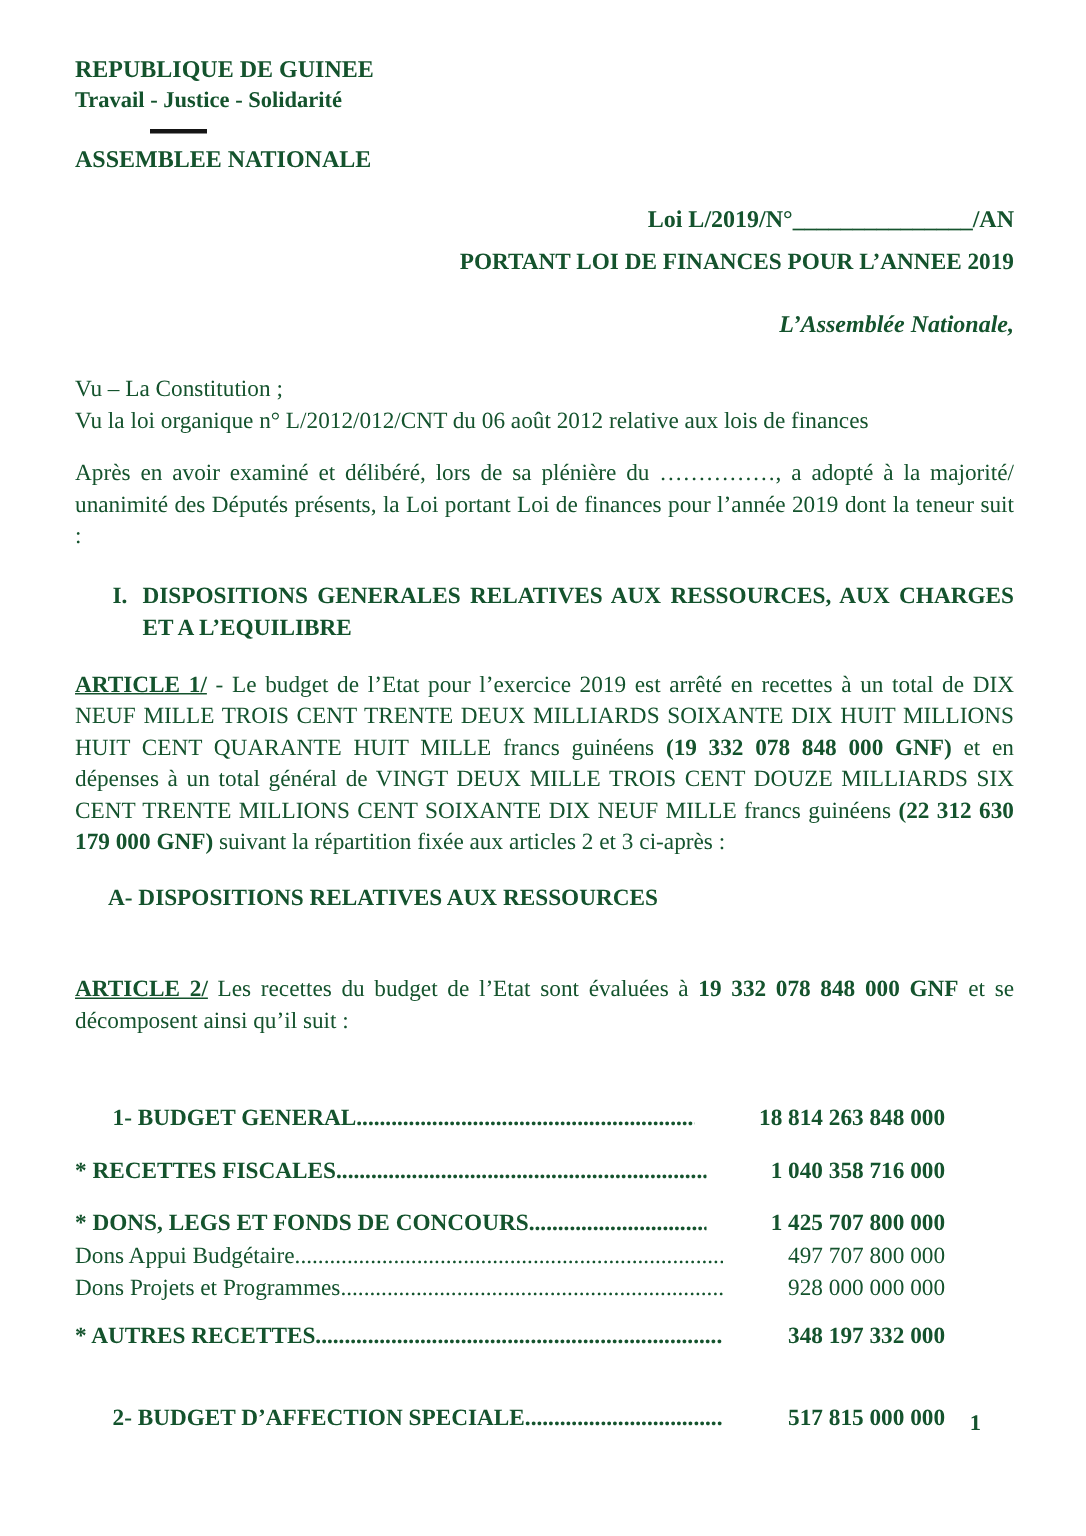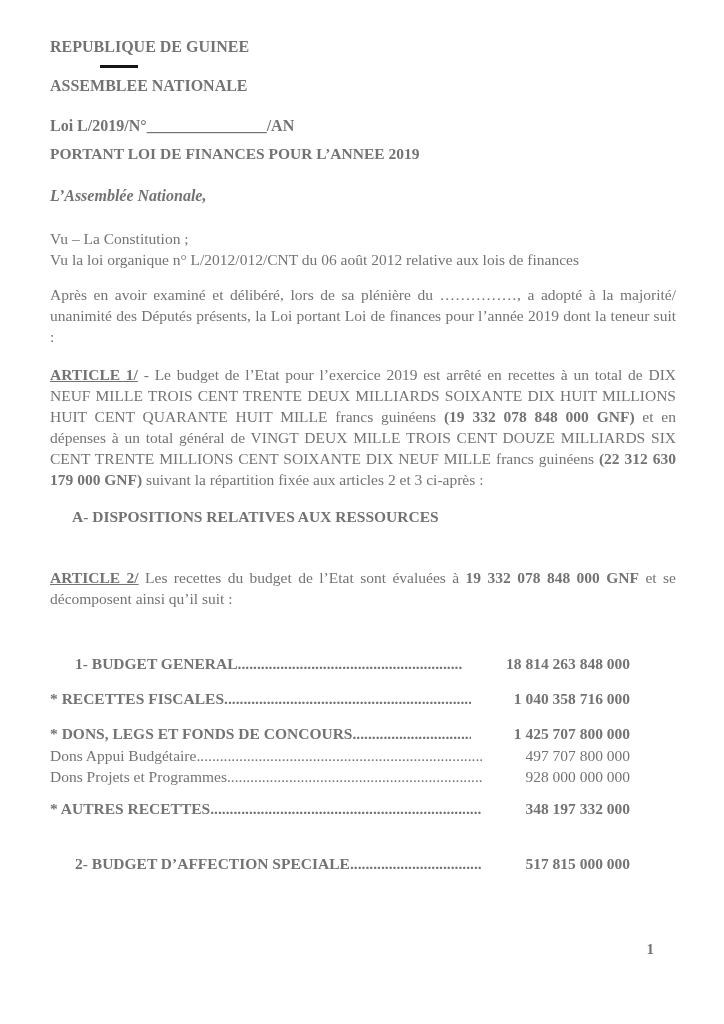--- a/index.html
+++ b/index.html
@@ -1,32 +1,32 @@
 <!DOCTYPE html>
 <html><head>
 <meta charset="utf-8">
 <style>
   html, body { margin: 0; padding: 0; background: #ffffff; }
   .page {
     position: relative;
     width: 708px;
     height: 1024px;
     background: #ffffff;
-    color: #737373;
+    color: #14532d;
     font-family: "Liberation Serif", "DejaVu Serif", serif;
     font-size: 15.5px;
     line-height: 21px;
     box-sizing: border-box;
     padding: 36px 32px 0 50px;
     overflow: hidden;
   }
   .b { font-weight: bold; }
   .i { font-style: italic; }
   .u { text-decoration: underline; }
-  .center { text-align: left; }
+  .center { text-align: right; }
   .just { text-align: justify; }
   .lh-country { font-size: 16px; }
   .lh-motto { font-size: 15px; }
   .sep-bar {
     width: 38px; height: 3px; background: #151515;
     margin: 8px 0 7px 50px;
   }
   .lh-institution { font-size: 16px; margin-top: 2px; }
   .law-number { margin-top: 19px; font-size: 16px; }
   .law-title { margin-top: 7px; font-size: 15.5px; }
@@ -66,34 +66,38 @@
   }
   p, div { margin: 0; }
 </style>
 </head>
 <body>
 
 <div class="page">
 
   <div>
     <div class="b lh-country">REPUBLIQUE DE GUINEE</div>
+    <div class="b lh-motto">Travail - Justice - Solidarité</div>
     <div class="sep-bar"></div>
     <div class="b lh-institution">ASSEMBLEE NATIONALE</div>
   </div>
 
   <div class="center b law-number">
     <span>Loi L/2019/N°</span><span>_______________</span><span>/AN</span>
   </div>
   <div class="center b law-title">PORTANT LOI DE FINANCES POUR L’ANNEE 2019</div>
   <div class="center b i assembly">L’Assemblée Nationale,</div>
 
   <p class="vu1">Vu – La Constitution ;</p>
   <p class="vu2">Vu la loi organique n° L/2012/012/CNT du 06 août 2012 relative aux lois de finances</p>
   <p class="just adoption">Après en avoir examiné et délibéré, lors de sa plénière du ……………, a adopté à la majorité/ unanimité des Députés présents, la Loi portant Loi de finances pour l’année 2019 dont la teneur suit :</p>
 
+  <div class="b just section1">
+    <span class="numeral">I.</span><span>DISPOSITIONS GENERALES RELATIVES AUX RESSOURCES, AUX CHARGES ET A L’EQUILIBRE</span>
+  </div>
 
   <p class="just article1">
     <span class="b u">ARTICLE 1/</span><span> - Le budget de l’Etat pour l’exercice 2019 est arrêté en recettes à un total de DIX NEUF MILLE TROIS CENT TRENTE DEUX MILLIARDS SOIXANTE DIX HUIT MILLIONS HUIT CENT QUARANTE HUIT MILLE francs guinéens </span><span class="b">(19 332 078 848 000 GNF)</span><span> et en dépenses à un total général de VINGT DEUX MILLE TROIS CENT DOUZE MILLIARDS SIX CENT TRENTE MILLIONS CENT SOIXANTE DIX NEUF MILLE francs guinéens </span><span class="b">(22 312 630 179 000 GNF)</span><span> suivant la répartition fixée aux articles 2 et 3 ci-après :</span>
   </p>
 
   <div class="b sectionA">A- DISPOSITIONS RELATIVES AUX RESSOURCES</div>
 
   <p class="just article2">
     <span class="b u">ARTICLE 2/</span><span> Les recettes  du budget de l’Etat sont évaluées à  </span><span class="b">19 332 078 848 000 GNF</span><span> et se décomposent ainsi qu’il suit :</span>
   </p>

